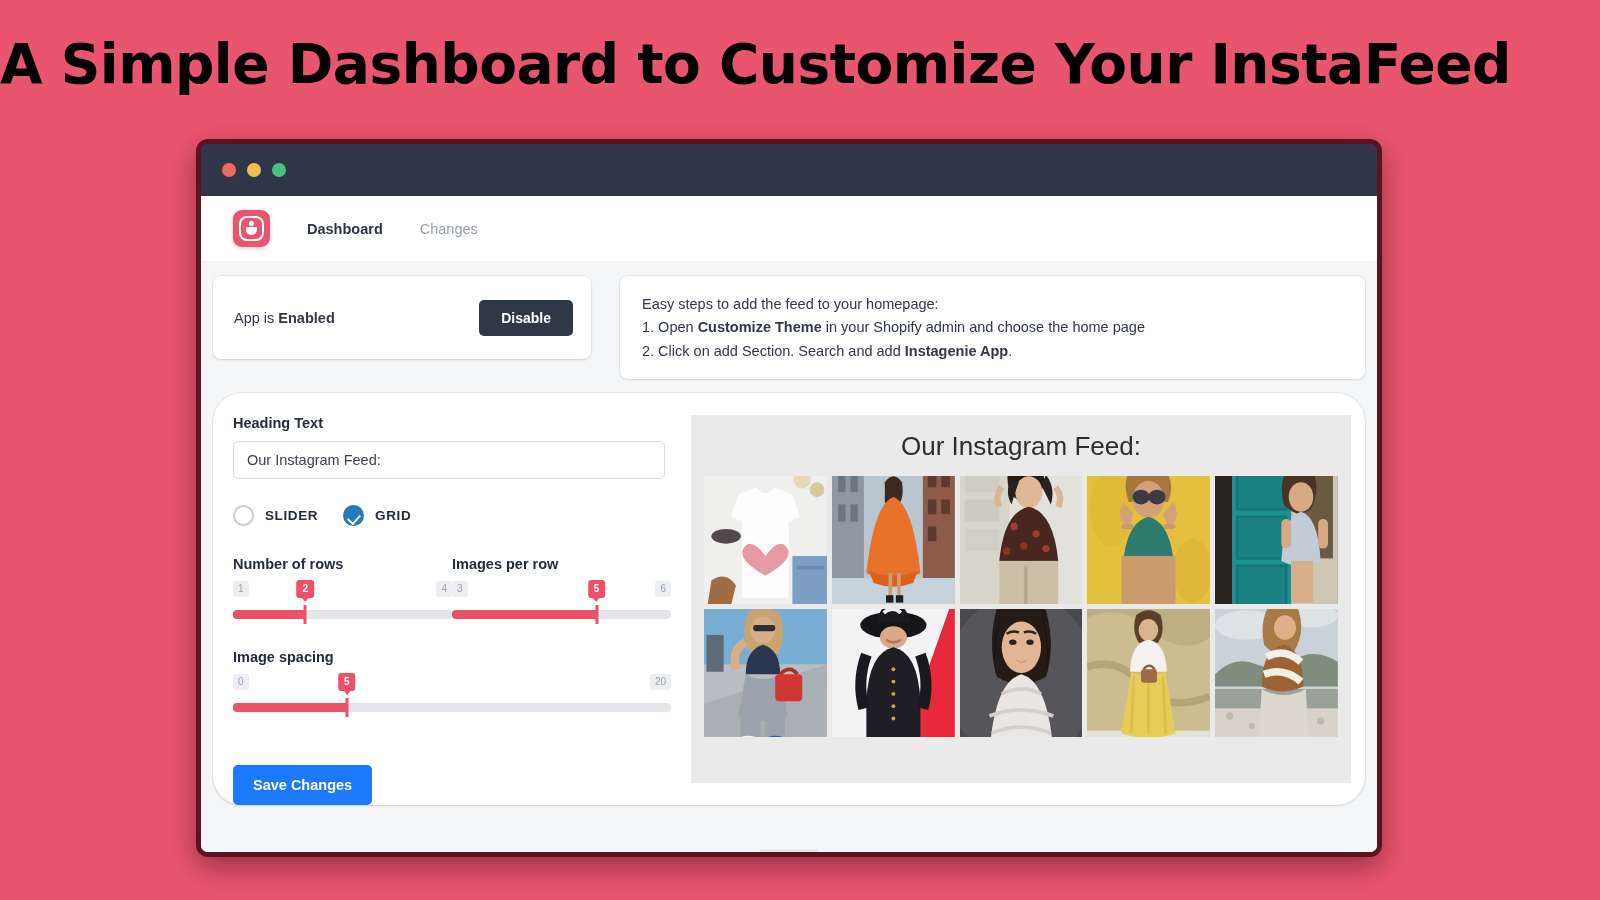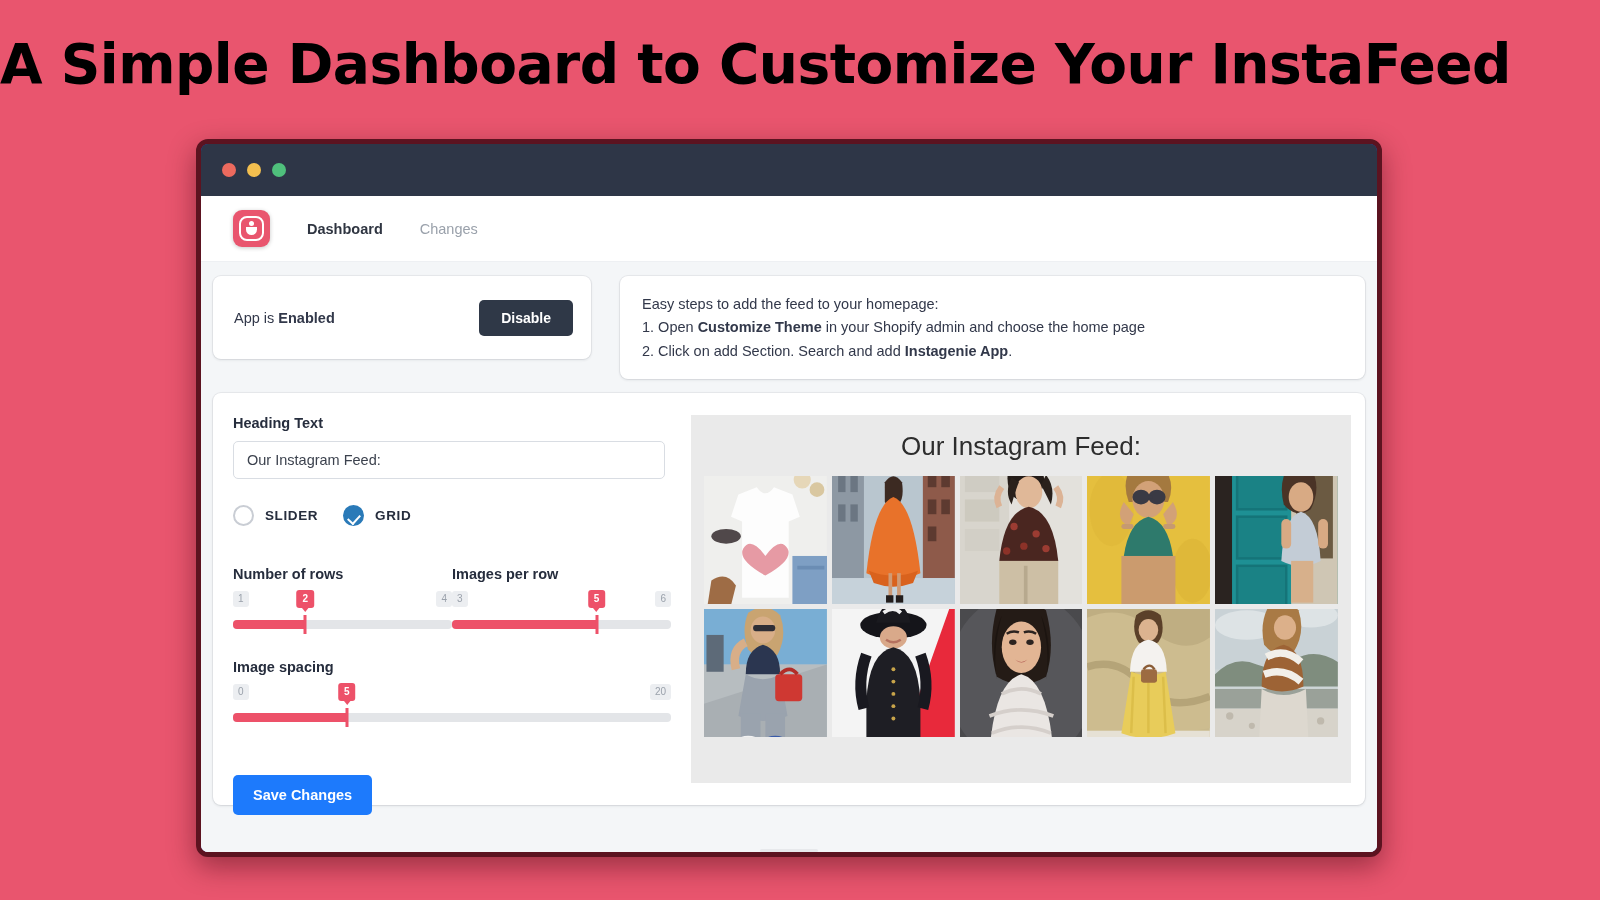--- a/index.html
+++ b/index.html
@@ -169,20 +169,21 @@
   }
   .steps-card b { font-weight: 700; }
 
   
   .main-card {
     margin-top: 14px;
     display: flex;
     padding: 22px 14px 22px 18px;
     gap: 20px;
     height: 412px;
+    border-radius: 29px;
   }
 
   .settings {
     width: 440px;
     flex: none;
     padding-left: 2px;
   }
   .field-label {
     font-size: 14.5px;
     font-weight: 700;
@@ -233,21 +234,21 @@
   .radio-label {
     font-size: 13.5px;
     font-weight: 700;
     letter-spacing: 0.6px;
     color: #262d3d;
     margin-right: 14px;
   }
 
   .slider-grid {
     display: flex;
-    margin-top: 40px;
+    margin-top: 30px;
   }
   .slider-block { flex: 1; }
   .slider-block.full { width: 100%; margin-top: 24px; }
 
   .slider-title {
     font-size: 14.5px;
     font-weight: 700;
     color: #262d3d;
     margin-bottom: 9px;
   }

